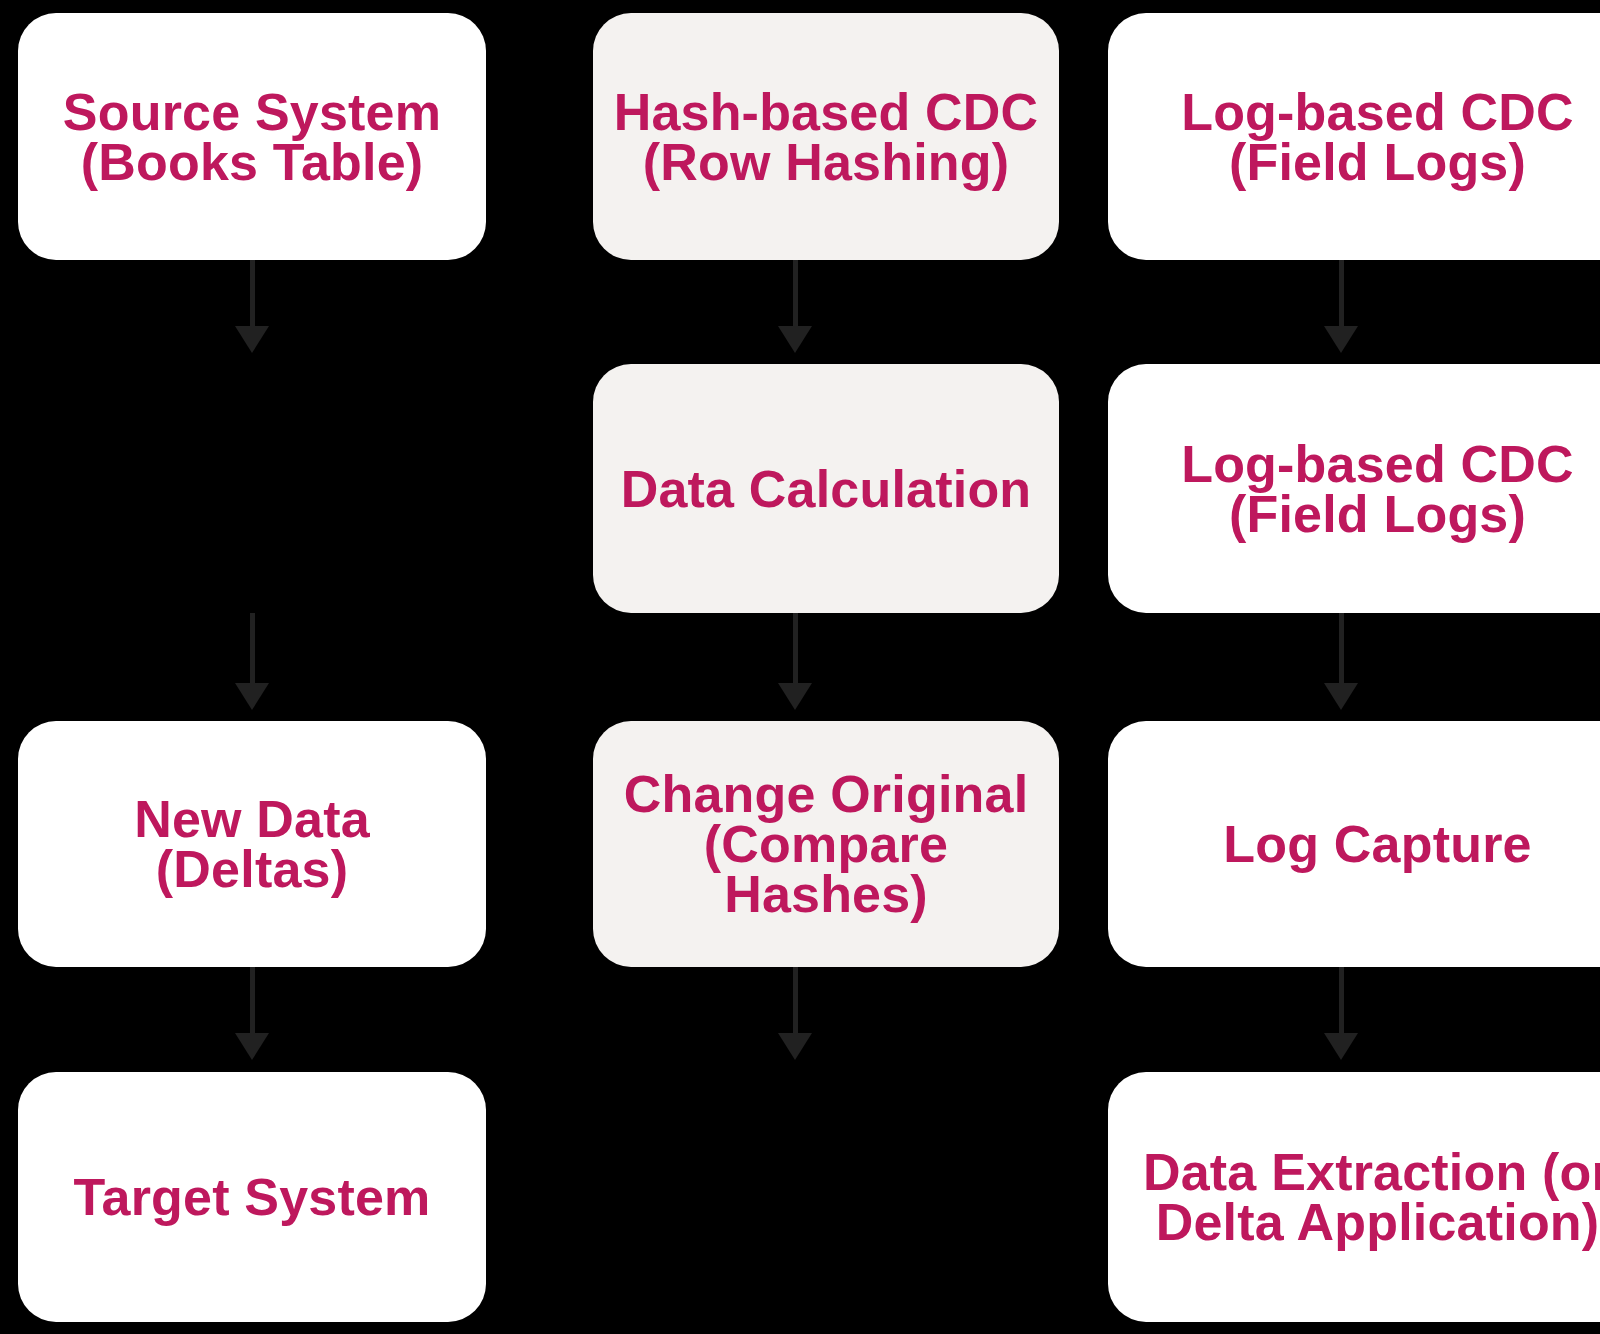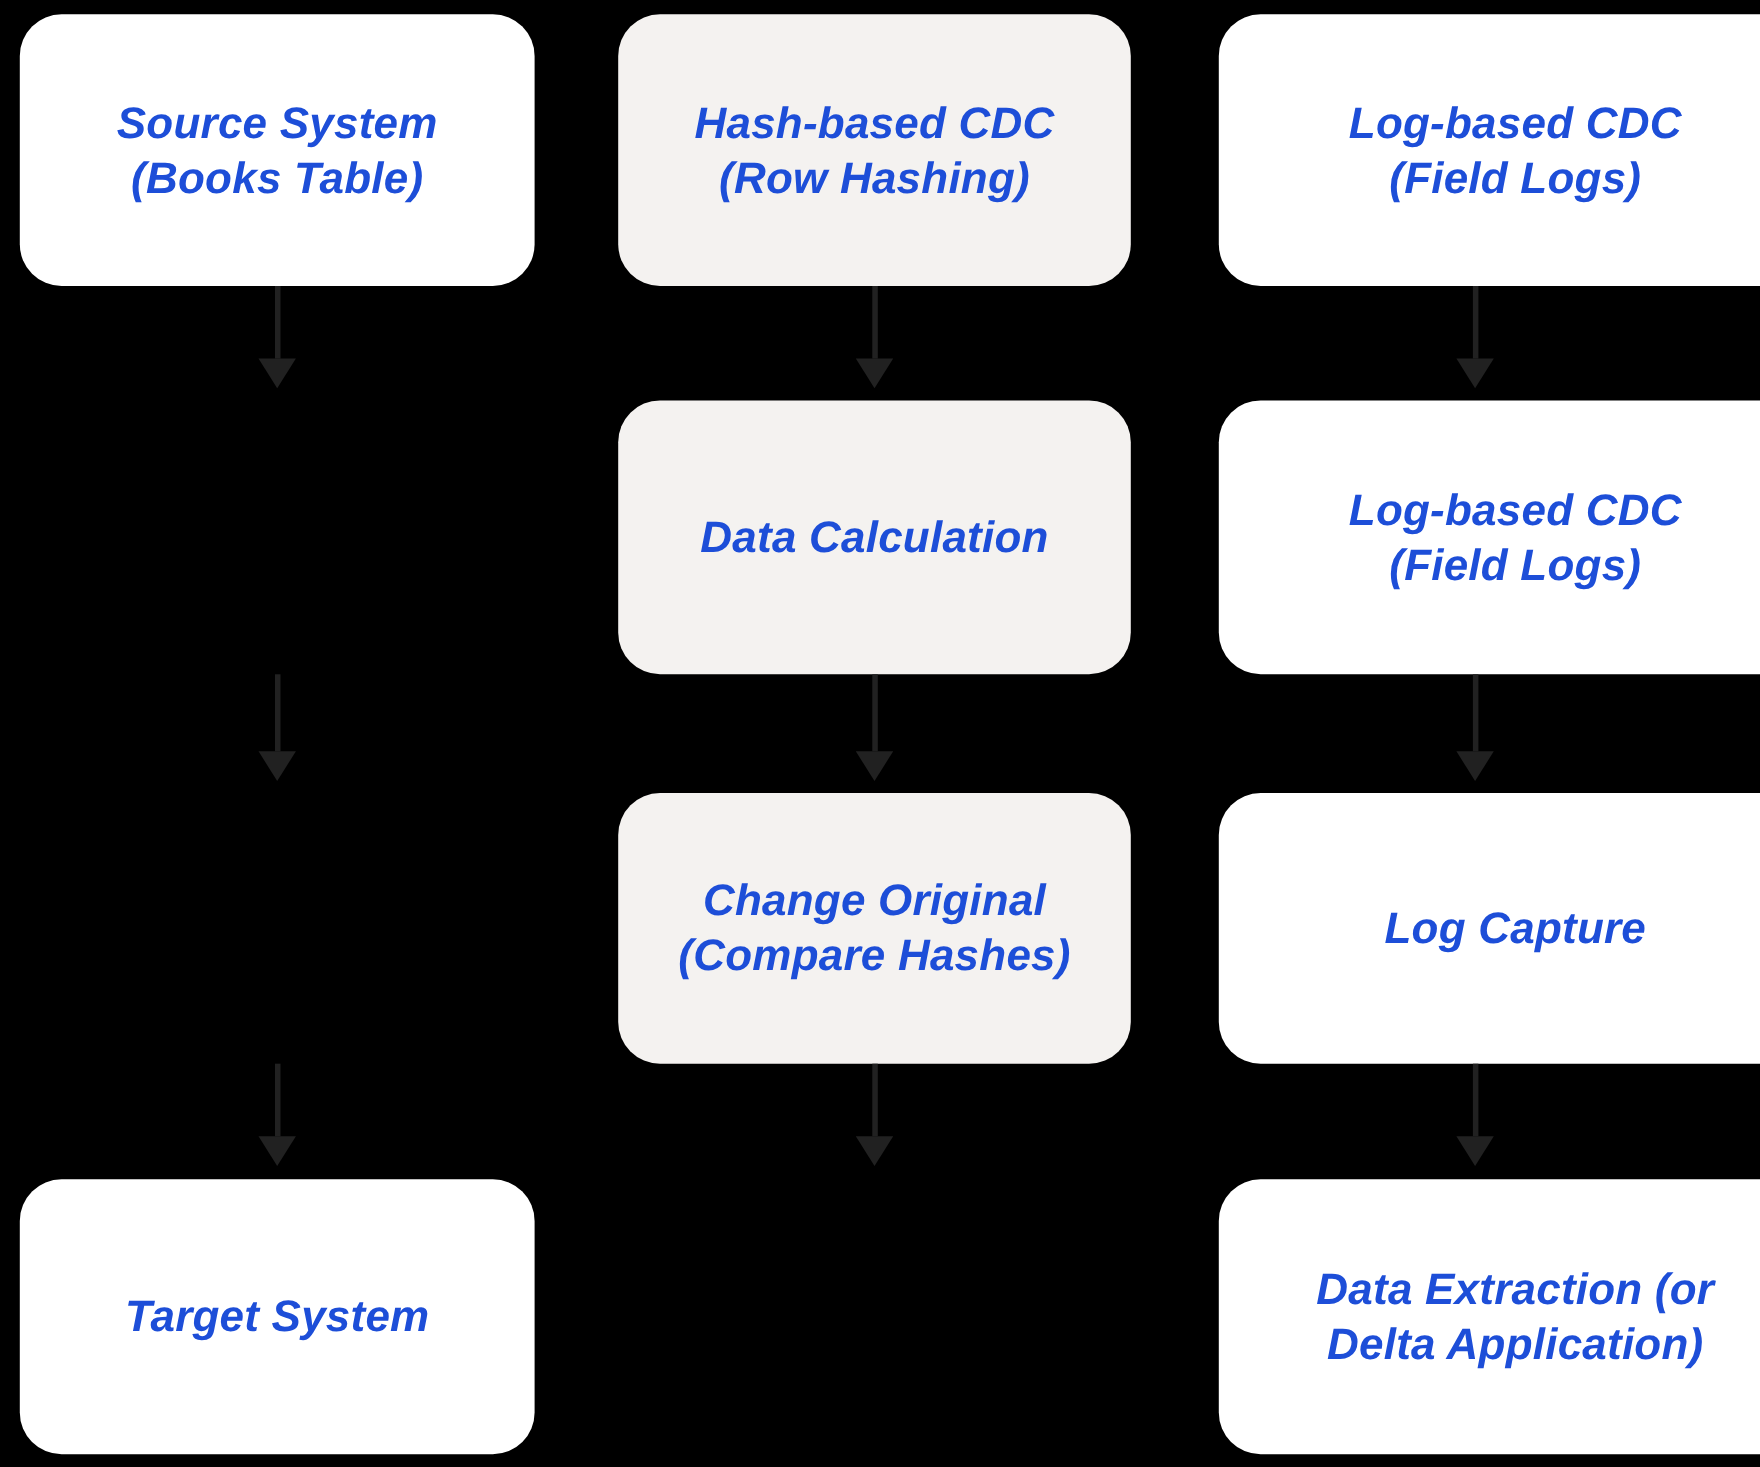--- a/index.html
+++ b/index.html
@@ -21,31 +21,30 @@
     display: flex;
     align-items: center;
     justify-content: center;
     text-align: center;
     box-sizing: border-box;
     padding: 10px 18px;
   }
   .node.white { background: #ffffff; }
   .node.gray  { background: #f4f2f0; }
   .node-label {
-    font-size: 40px;
+    font-size: 52px;
     line-height: 50px;
     font-weight: 600;
-    color: #1d4ed8;
+    color: #be185d;
     white-space: pre-line;
     letter-spacing: 0.2px;
-    font-style: italic;
   }
   
   .c1 { left: 18px;   width: 468px; }
-  .c2 { left: 562px;  width: 466px; }
+  .c2 { left: 593px;  width: 466px; }
   .c3 { left: 1108px; width: 539px; }
   
   .r1 { top: 13px;   height: 247px; }
   .r2 { top: 364px;  height: 249px; }
   .r3 { top: 721px;  height: 246px; }
   .r4 { top: 1072px; height: 250px; }
   
   .arrow {
     position: absolute;
     width: 34px;
@@ -73,20 +72,24 @@
   .ag3 { top: 967px; height: 93px; }
 </style>
 </head>
 <body>
 
 <div class="canvas">
 
   <div class="node white c1 r1">
     <span class="node-label">Source System
 (Books Table)</span>
+  </div>
+  <div class="node white c1 r3">
+    <span class="node-label">New Data
+(Deltas)</span>
   </div>
   <div class="node white c1 r4">
     <span class="node-label">Target System</span>
   </div>
 
   <div class="node gray c2 r1">
     <span class="node-label">Hash-based CDC
 (Row Hashing)</span>
   </div>
   <div class="node gray c2 r2">

